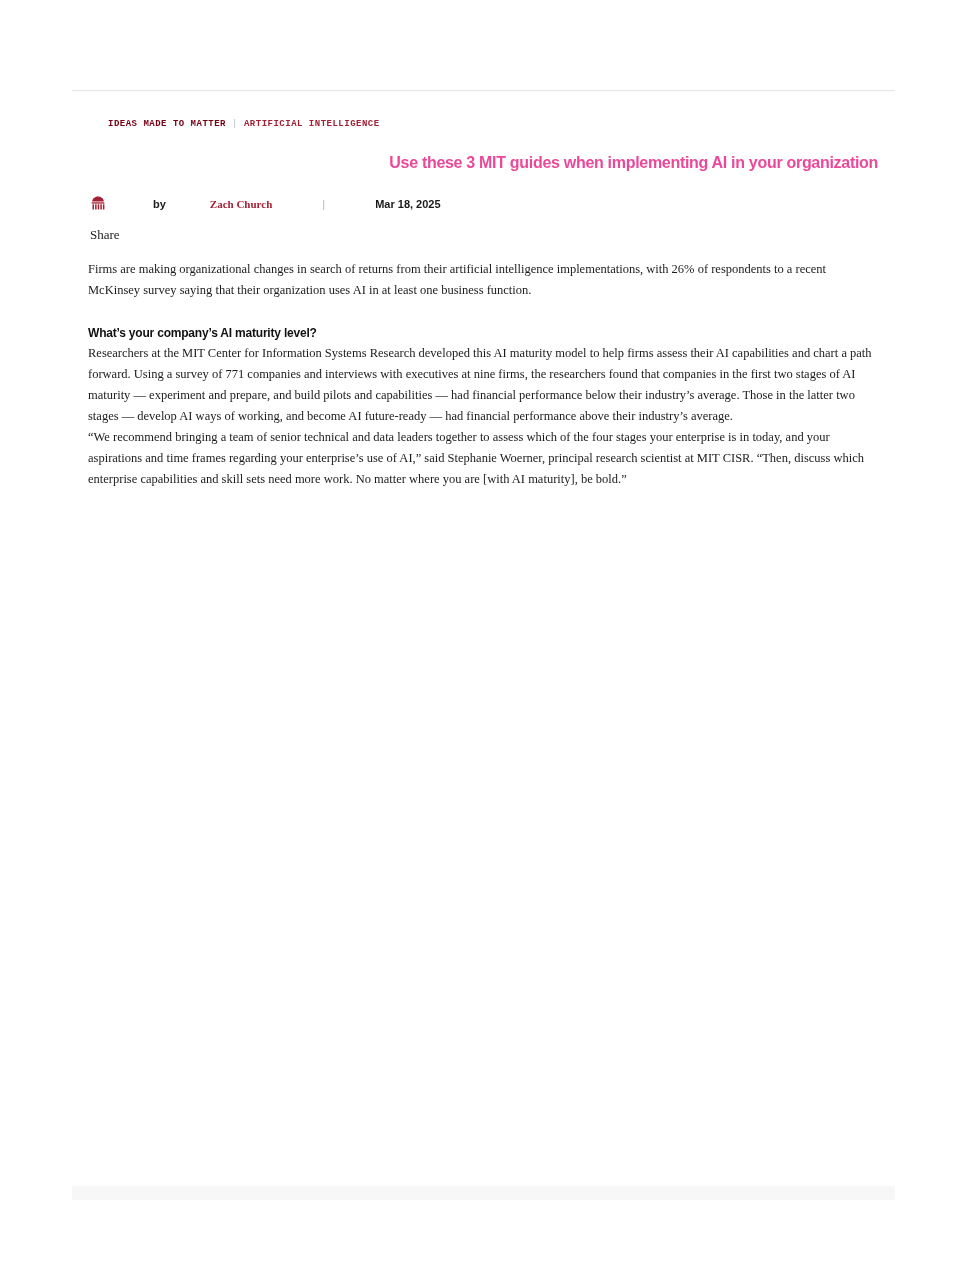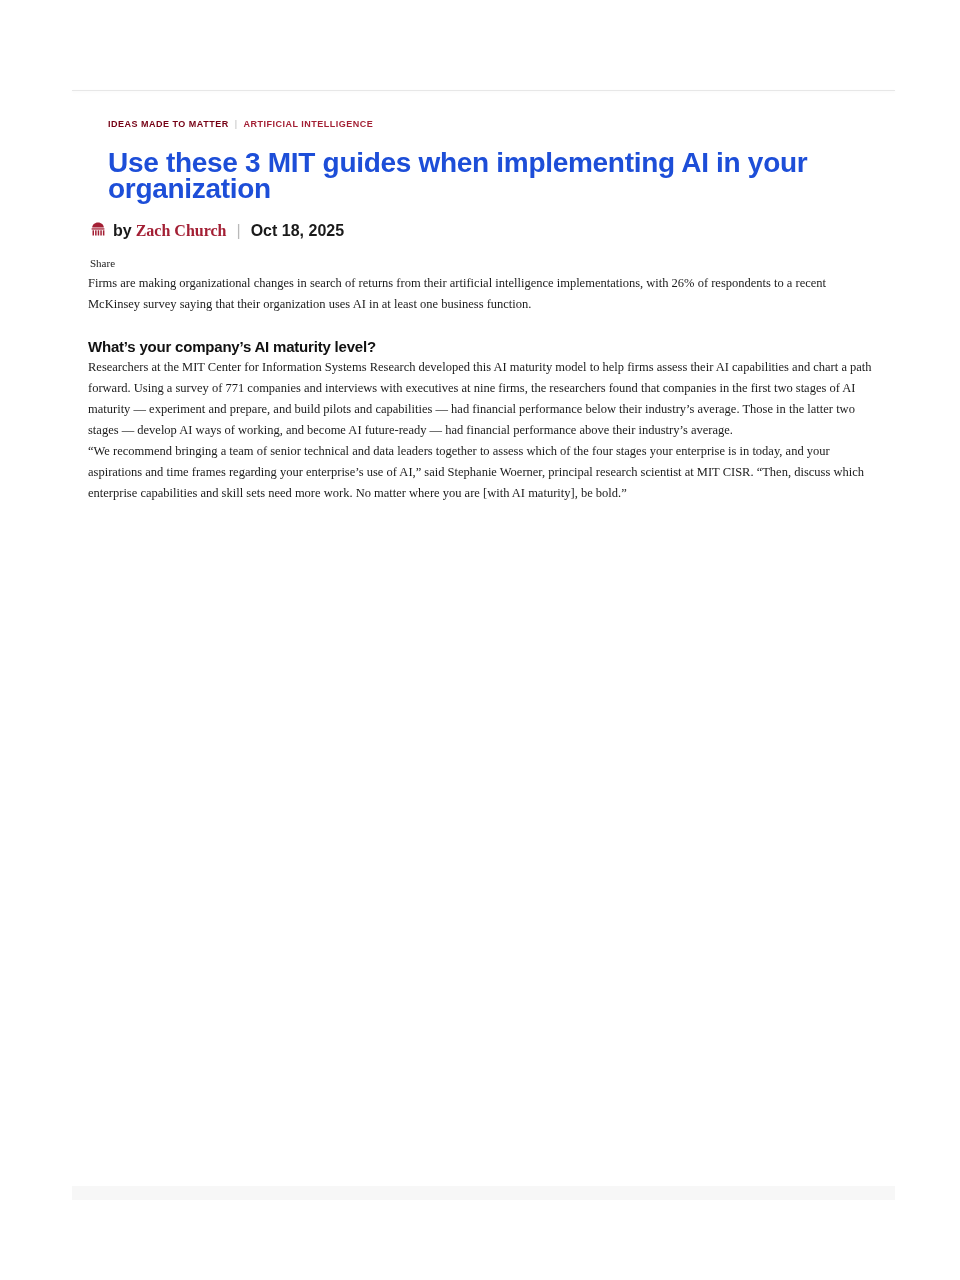--- a/index.html
+++ b/index.html
@@ -23,70 +23,72 @@
     box-shadow: 0 1px 3px rgba(0,0,0,0.05);
   }
   .article {
     position: absolute;
     left: 88px;
     top: 118px;
     width: 790px;
   }
   .breadcrumb {
     margin-left: 20px;
-    font-family: Liberation Sans, sans-serif;
+    font-family: Liberation Mono, monospace;
     font-weight: 700;
     font-size: 9px;
     line-height: 12px;
     letter-spacing: 0.5px;
     text-transform: uppercase;
   }
   .crumb { text-decoration: none; cursor: pointer; }
   .crumb.maroon { color: #750014; }
   .crumb.red { color: #a31f34; }
   .crumb-sep { color: #b9b9b9; margin: 0 6px; font-weight: 400; }
   .title {
     margin: 20px 0 0 20px;
     font-family: "Liberation Sans", sans-serif;
     font-weight: 700;
-    font-size: 28px;
+    font-size: 16px;
     line-height: 26px;
     letter-spacing: -0.3px;
-    color: #1d4ed8;
+    color: #ec4899;
+    text-align: right;
   }
   .byline {
     margin: 20px 0 0 2px;
     display: flex;
-    align-items: flex-start;
+    align-items: flex-end;
     font-family: "Liberation Sans", sans-serif;
     font-weight: 700;
-    font-size: 16px;
+    font-size: 11px;
     color: #1a1a1a;
+    gap: 40px;
   }
   .dome { display: inline-flex; margin-right: 7px; }
   .byline .by { margin-right: 4px; }
   .byline .author { color: #a31f34; text-decoration: none; cursor: pointer; font-family: Liberation Serif, serif; }
   .byline .pipe { color: #b9b9b9; font-weight: 400; margin: 0 10px; }
   .share {
-    margin: 17px 0 4px 2px;
-    font-size: 11px;
+    margin: 17px 0 16px 2px;
+    font-size: 13px;
     color: #222222;
     cursor: pointer;
     width: max-content;
   }
   .body-copy { font-size: 12.5px; line-height: 21px; color: #1b1b1b; }
   .body-copy p { margin: 0; }
   .howto { margin-top: 20px; }
   .para-1 { margin-top: 53px; }
   .para-2 { margin-top: 28px; }
   .section-heading {
     margin-top: 22px;
     font-family: "Liberation Sans", sans-serif;
     font-weight: 700;
-    font-size: 15px;
+    font-size: 12px;
     line-height: 20px;
     letter-spacing: -0.2px;
     color: #111111;
   }
   .para-3 { margin-top: 9px; }
   .para-4 { margin-top: 26px; }
   .para-5 { margin-top: 22px; }
   .footer-bar {
     position: absolute;
     left: 72px;
@@ -119,21 +121,21 @@
           <rect x="2.5" y="8.3" width="1.5" height="5.2"></rect>
           <rect x="5.1" y="8.3" width="1.5" height="5.2"></rect>
           <rect x="7.7" y="8.3" width="1.5" height="5.2"></rect>
           <rect x="10.3" y="8.3" width="1.5" height="5.2"></rect>
           <rect x="12.9" y="8.3" width="1.5" height="5.2"></rect>
         </svg>
       </span>
       <span class="by">by</span>
       <a class="author">Zach Church</a>
       <span class="pipe">|</span>
-      <span class="date">Oct 18, 2025</span>
+      <span class="date">Mar 18, 2025</span>
     </div>
 
     <div class="share">Share</div>
 
     <div class="body-copy">
 
 
       <p class="para-1">Firms are making organizational changes in search of returns from their artificial intelligence implementations, with 26% of respondents to a recent McKinsey survey saying that their organization uses AI in at least one business function.</p>
 
 

